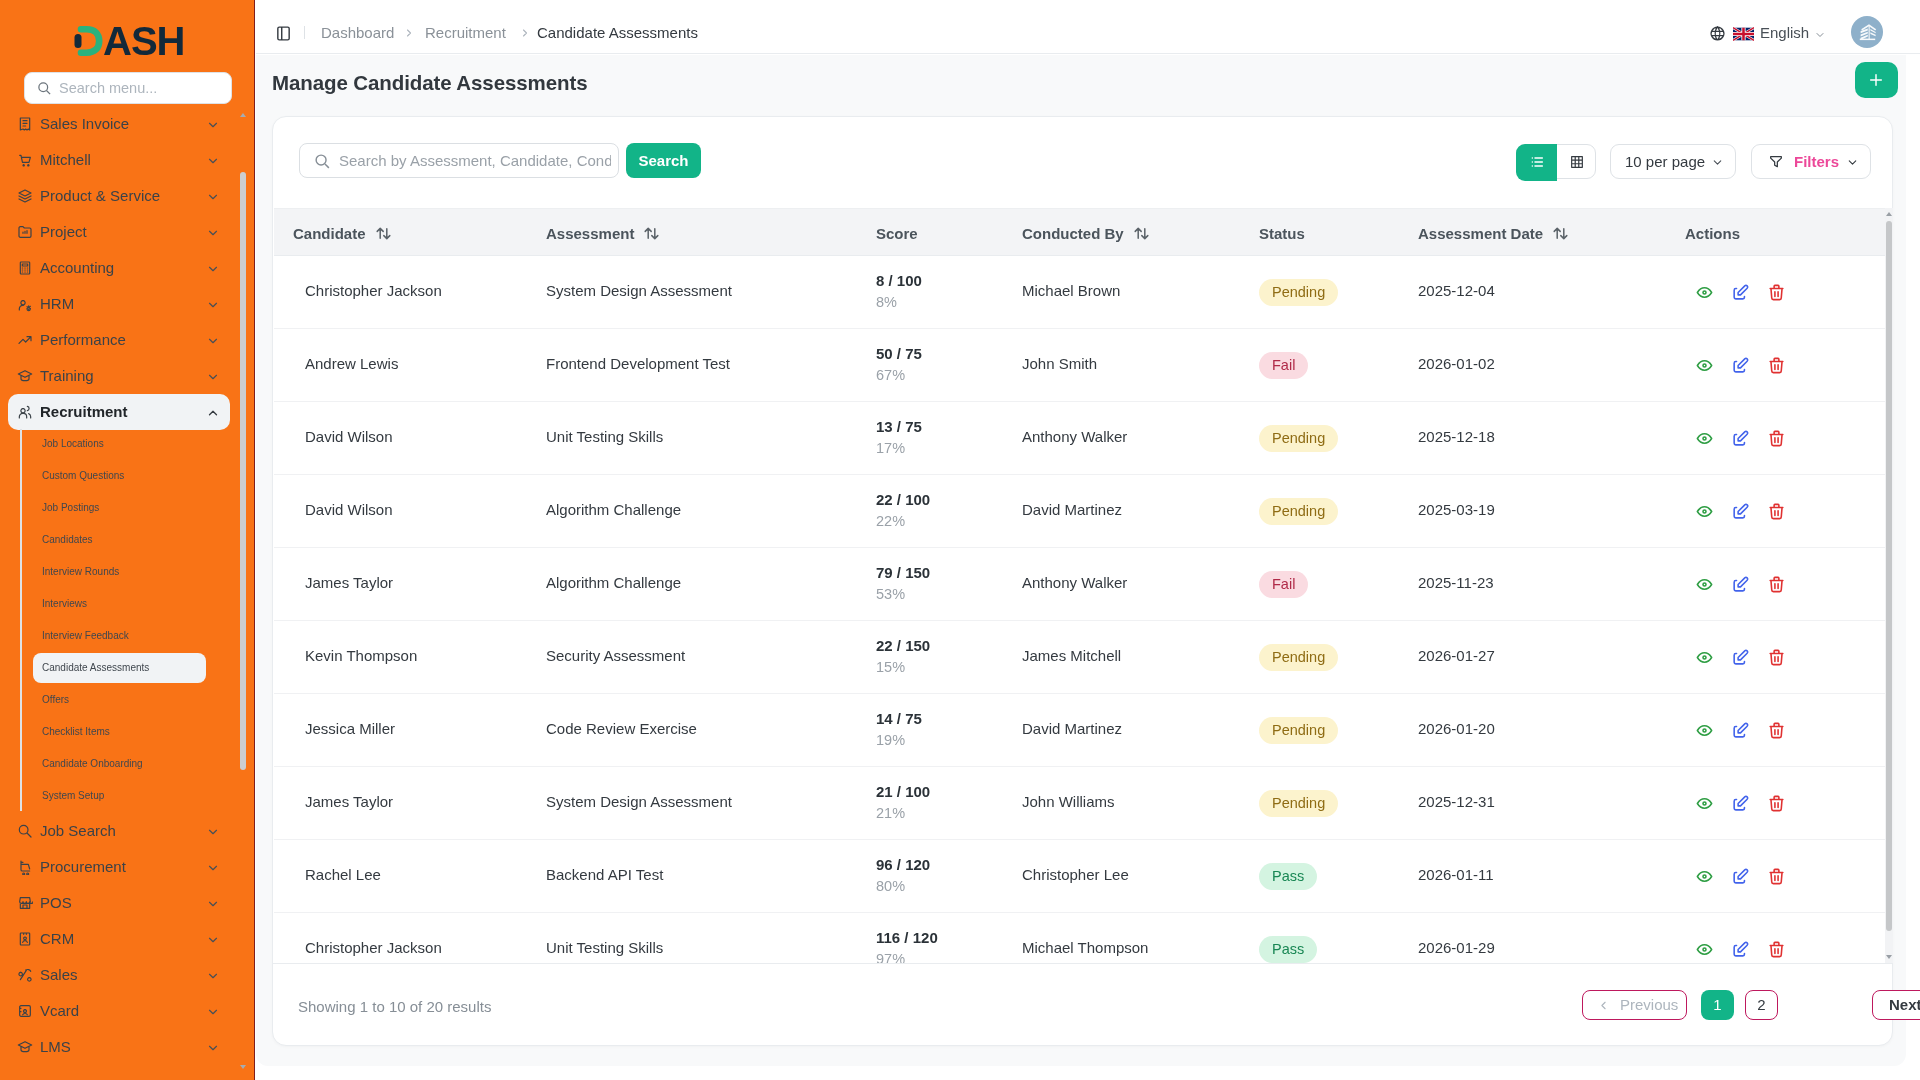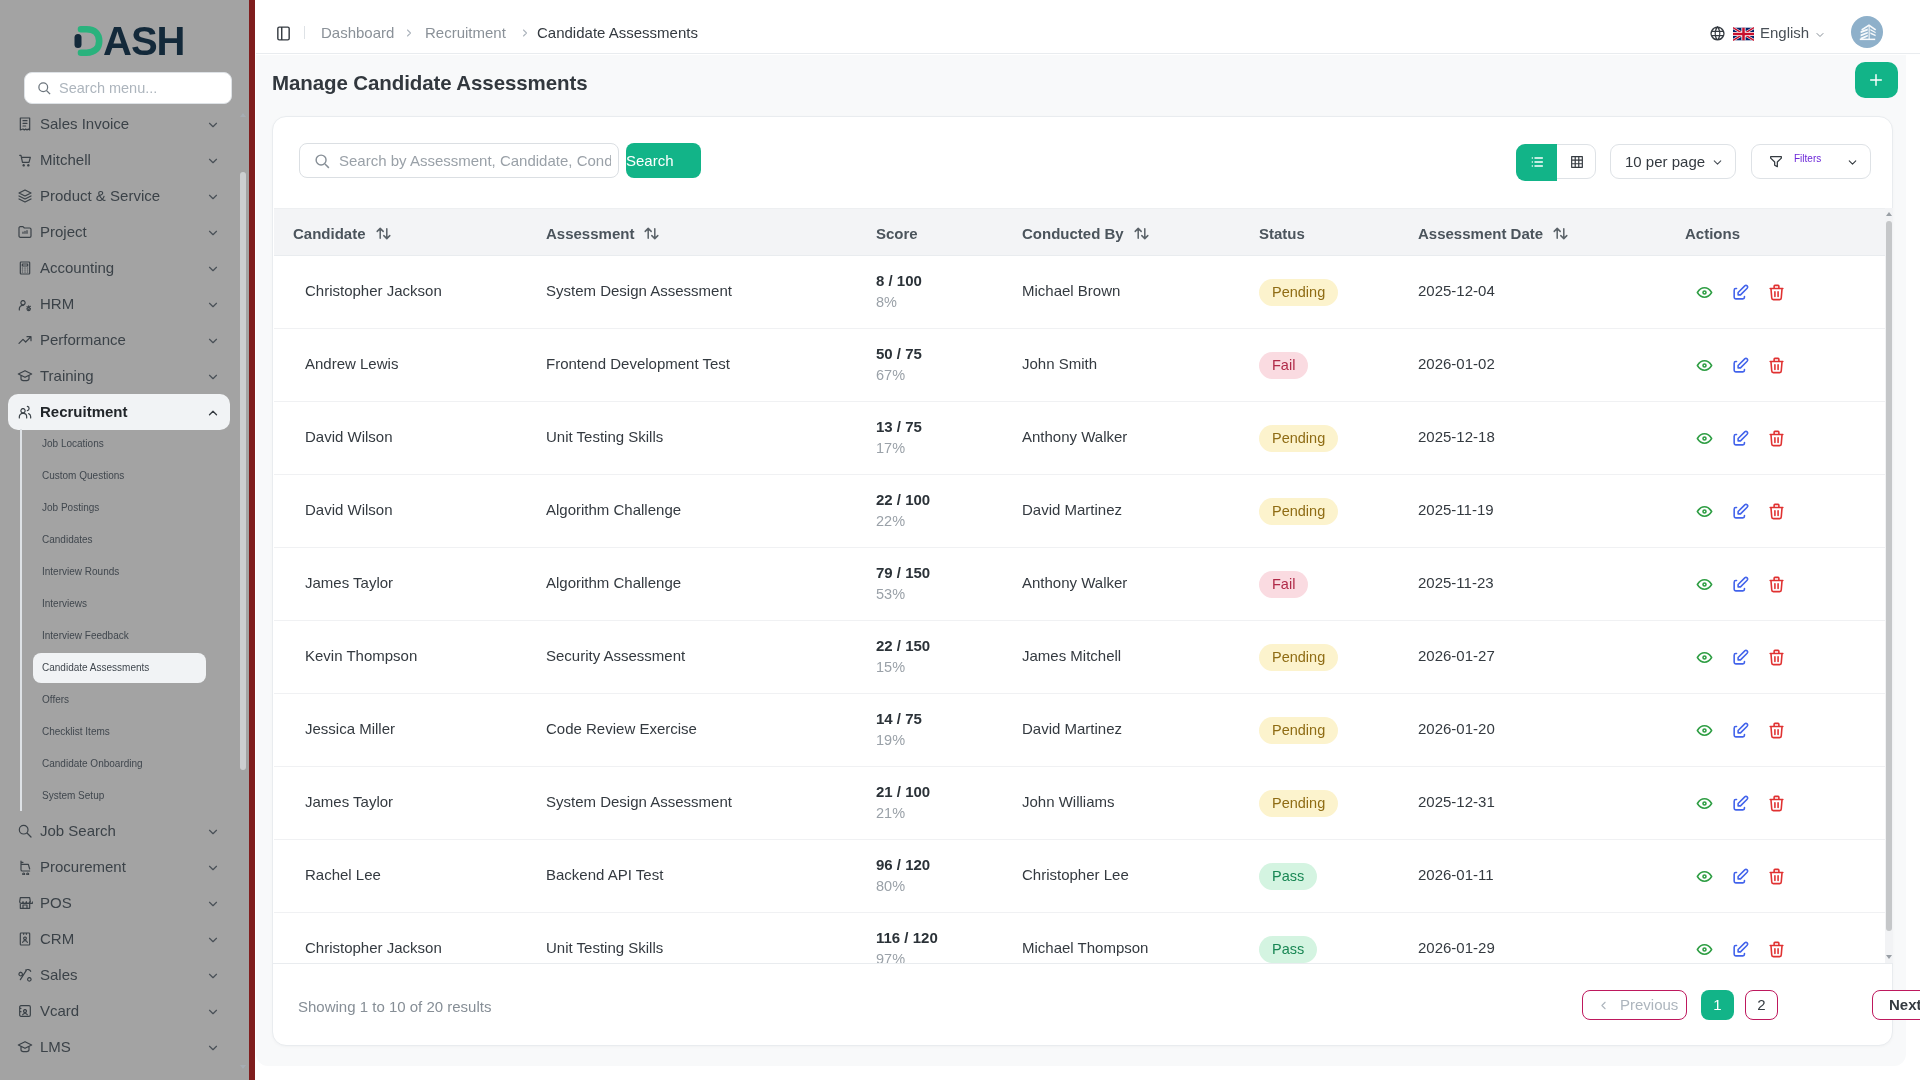--- a/index.html
+++ b/index.html
@@ -1,20 +1,20 @@
 <!DOCTYPE html>
 <html><head>
 <meta charset="utf-8">
 <title>Manage Candidate Assessments</title>
 <style>
 * { margin:0; padding:0; box-sizing:border-box; }
 html,body { width:1920px; height:1080px; overflow:hidden; font-family:"Liberation Sans", sans-serif; background:#fff; }
 svg { display:block; }
 .abs { position:absolute; }
-#sidebar { position:absolute; left:0; top:0; width:255px; height:1080px; background:#a3a3a3; border-right:6px solid #7f1d1d; }
+#sidebar { position:absolute; left:0; top:0; width:255px; height:1080px; background:#f97316; border-right:1px solid #7f1d1d; }
 #logo { position:absolute; left:73px; top:24px; }
 #sbsearch { position:absolute; left:24px; top:72px; width:208px; height:32px; border:1px solid #dee2e6; border-radius:8px; background:#fff; }
 #sbsearch svg { position:absolute; left:12px; top:8px; }
 #sbsearch span { position:absolute; left:34px; top:7px; font-size:14.5px; color:#adb5bd; }
 .mi { position:absolute; left:8px; width:222px; height:36px; }
 .mi .ic { position:absolute; left:9px; top:10px; width:16px; height:16px; }
 .mi .lb { position:absolute; left:32px; top:8.5px; font-size:15px; color:#3b4248; }
 .mi .ch { position:absolute; right:10px; top:12px; }
 .mi.active { background:#f1f3f5; border-radius:10px; }
 .mi.active .lb { font-weight:bold; color:#212529; }
@@ -25,27 +25,27 @@
 #topbar { position:absolute; left:256px; top:0; width:1664px; height:54px; background:#fff; border-bottom:1px solid #e9ecef; }
 .crumb { position:absolute; top:24px; font-size:15px; color:#8a9198; }
 .crumb.dark { color:#343a40; }
 #mainbg { position:absolute; left:256px; top:55px; width:1650px; height:1011px; background:#f8f9fa; border-radius:0 0 12px 12px; }
 #pagetitle { position:absolute; left:272px; top:71px; font-size:20.5px; font-weight:bold; color:#32383e; letter-spacing:-0.1px; }
 #addbtn { position:absolute; left:1855px; top:62px; width:43px; height:36px; background:#12b488; border-radius:10px; }
 #card { position:absolute; left:272px; top:116px; width:1621px; height:930px; background:#fff; border:1px solid #e9ecef; border-radius:14px; box-shadow:0 1px 3px rgba(0,0,0,.03); }
 #srchbox { position:absolute; left:26px; top:26px; width:320px; height:35px; border:1px solid #dbdfe3; border-radius:8px; background:#fff; }
 #srchbox svg { position:absolute; left:14px; top:9px; }
 #srchbox span { position:absolute; left:39px; top:8px; font-size:15px; color:#9aa1a8; white-space:nowrap; overflow:hidden; width:272px; }
-#srchbtn { position:absolute; left:353px; top:26px; width:75px; height:35px; background:#12b488; border-radius:8px; color:#fff; font-size:15px; font-weight:normal; text-align:left; line-height:35px; }
+#srchbtn { position:absolute; left:353px; top:26px; width:75px; height:35px; background:#12b488; border-radius:8px; color:#fff; font-size:15px; font-weight:bold; text-align:center; line-height:35px; }
 #seg { position:absolute; left:1243px; top:27px; width:80px; height:35px; border:1px solid #dee2e6; border-radius:9px; background:#fff; }
 #seg .l { position:absolute; left:-1px; top:-1px; width:41px; height:37px; background:#12b488; border-radius:9px 0 0 9px; }
 #perpage { position:absolute; left:1337px; top:27px; width:126px; height:35px; border:1px solid #dee2e6; border-radius:9px; background:#fff; }
 #perpage span { position:absolute; left:14px; top:8px; font-size:15px; color:#343a40; }
 #filters { position:absolute; left:1478px; top:27px; width:120px; height:35px; border:1px solid #dee2e6; border-radius:9px; background:#fff; }
-#filters span { position:absolute; left:42px; top:8px; font-size:10px; color:#6d28d9; font-weight:normal; }
+#filters span { position:absolute; left:42px; top:8px; font-size:15px; color:#ec4899; font-weight:bold; }
 #tclip { position:absolute; left:1px; top:91px; width:1612px; height:755px; overflow:hidden; }
 #thead { position:absolute; left:0; top:0; width:1612px; height:48px; background:#f3f4f6; border-top:1px solid #edeff1; border-bottom:1px solid #e9ecef; }
 .hc { position:absolute; top:0; height:48px; display:flex; align-items:center; font-size:15px; font-weight:bold; color:#4b545c; }
 .trow { position:absolute; left:0; width:1612px; height:73px; border-bottom:1px solid #f0f1f3; background:#fff; }
 .c1 { position:absolute; left:19px; top:26px; font-size:15px; color:#343a40;margin-left:12px; }
 .c2 { position:absolute; left:272px; top:26px; font-size:15px; color:#343a40; }
 .c3a { position:absolute; left:602px; top:16px; font-size:15px; font-weight:bold; color:#2b3238; }
 .c3b { position:absolute; left:602px; top:38px; font-size:14.5px; color:#9aa1a8; }
 .c4 { position:absolute; left:748px; top:26px; font-size:15px; color:#343a40; }
 .c6 { position:absolute; left:1144px; top:26px; font-size:15px; color:#343a40; }
@@ -501,21 +501,21 @@
             </svg>
           </span>
 </div>
 <div class="trow" style="top:267px">
 <span class="c1">David Wilson</span>
           <span class="c2">Algorithm Challenge</span>
 <span class="c3a">22 / 100</span>
           <span class="c3b">22%</span>
 <span class="c4">David Martinez</span>
 <span class="pill pending">Pending</span>
-<span class="c6">2025-11-19</span>
+<span class="c6">2025-03-19</span>
 <span class="act a1">
             <svg width="19" height="19" viewBox="0 0 24 24" fill="none" stroke-linecap="round" stroke-linejoin="round">
               <path d="M12 12m-1.9 0a1.9 1.9 0 1 0 3.8 0a1.9 1.9 0 1 0-3.8 0" stroke="#2f9e44" stroke-width="2" fill="none"></path>
               <path d="M21 12c-2.4 3.9-5.4 5.9-9 5.9S5.4 15.9 3 12c2.4-3.9 5.4-5.9 9-5.9s6.6 2 9 5.9" stroke="#2f9e44" stroke-width="2" fill="none"></path>
             </svg>
           </span>
           <span class="act a2">
             <svg width="19" height="19" viewBox="0 0 24 24" fill="none" stroke-linecap="round" stroke-linejoin="round">
               <path d="M7 7H6a2 2 0 0 0-2 2v9a2 2 0 0 0 2 2h9a2 2 0 0 0 2-2v-1" stroke="#4263eb" stroke-width="2" fill="none"></path>
               <path d="M20.4 6.6a2.1 2.1 0 0 0-3-3L9 12v3h3l8.4-8.4z" stroke="#4263eb" stroke-width="2" fill="none"></path>

